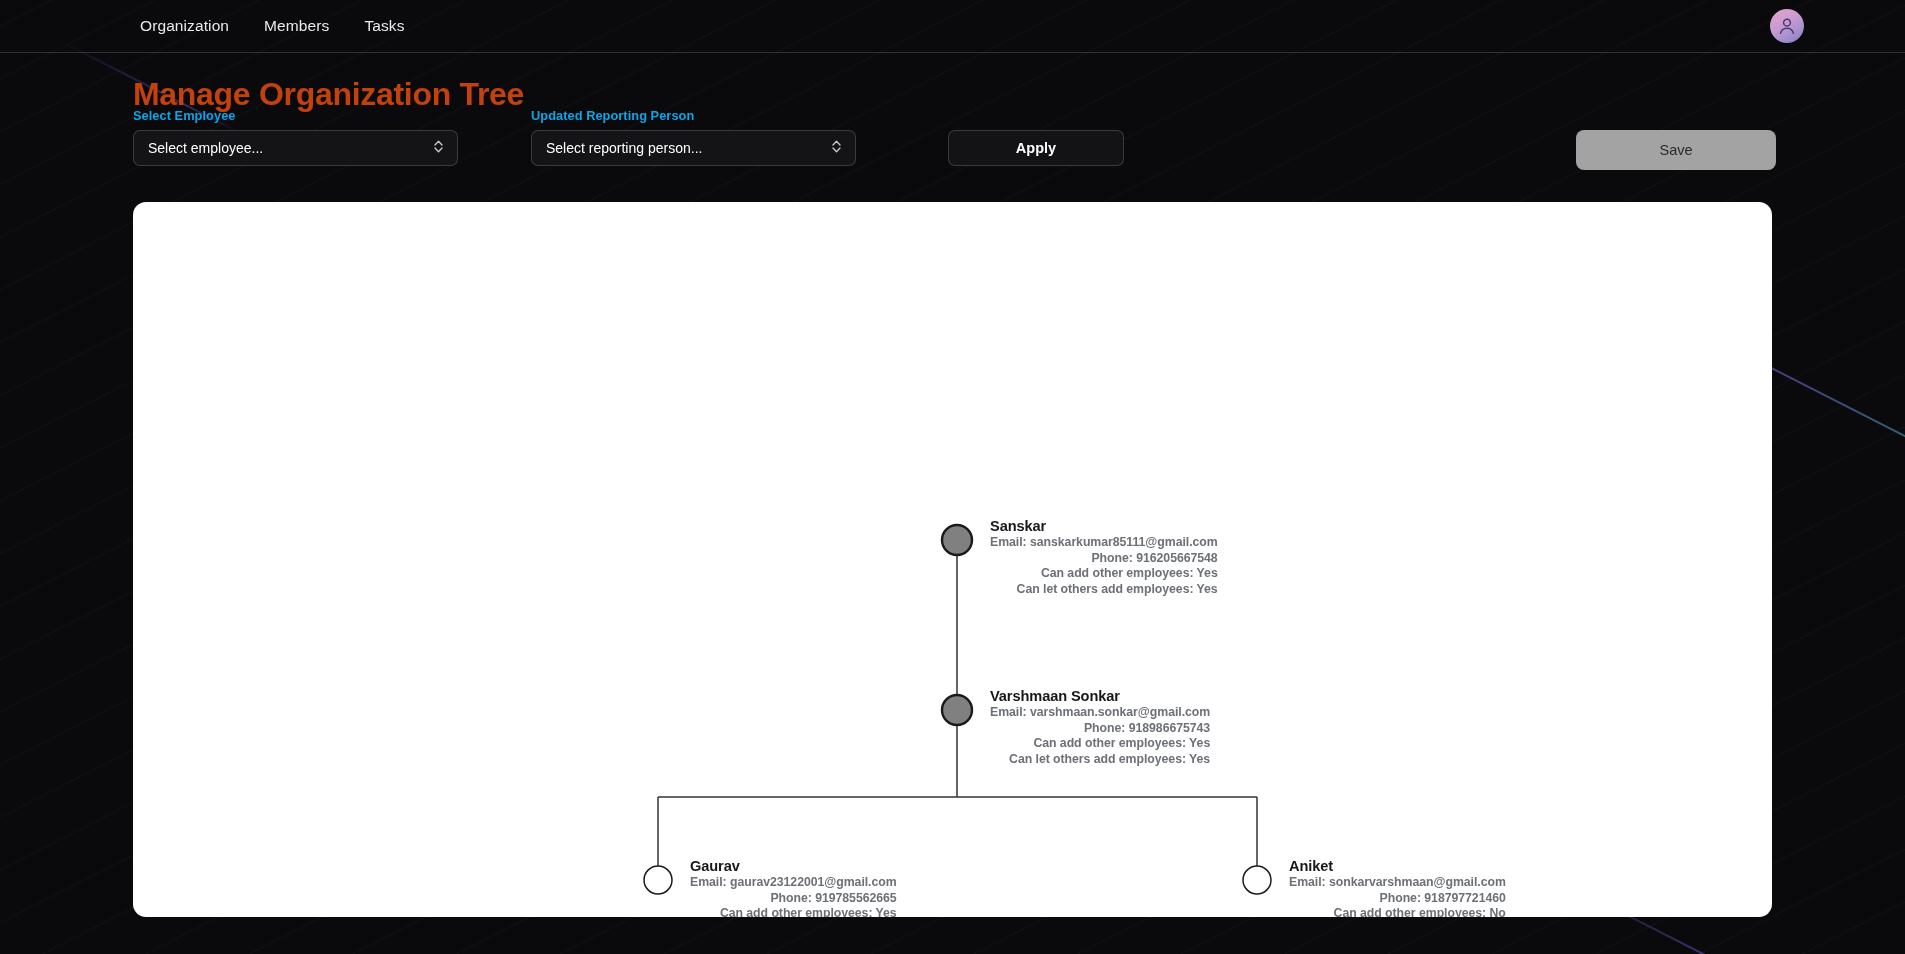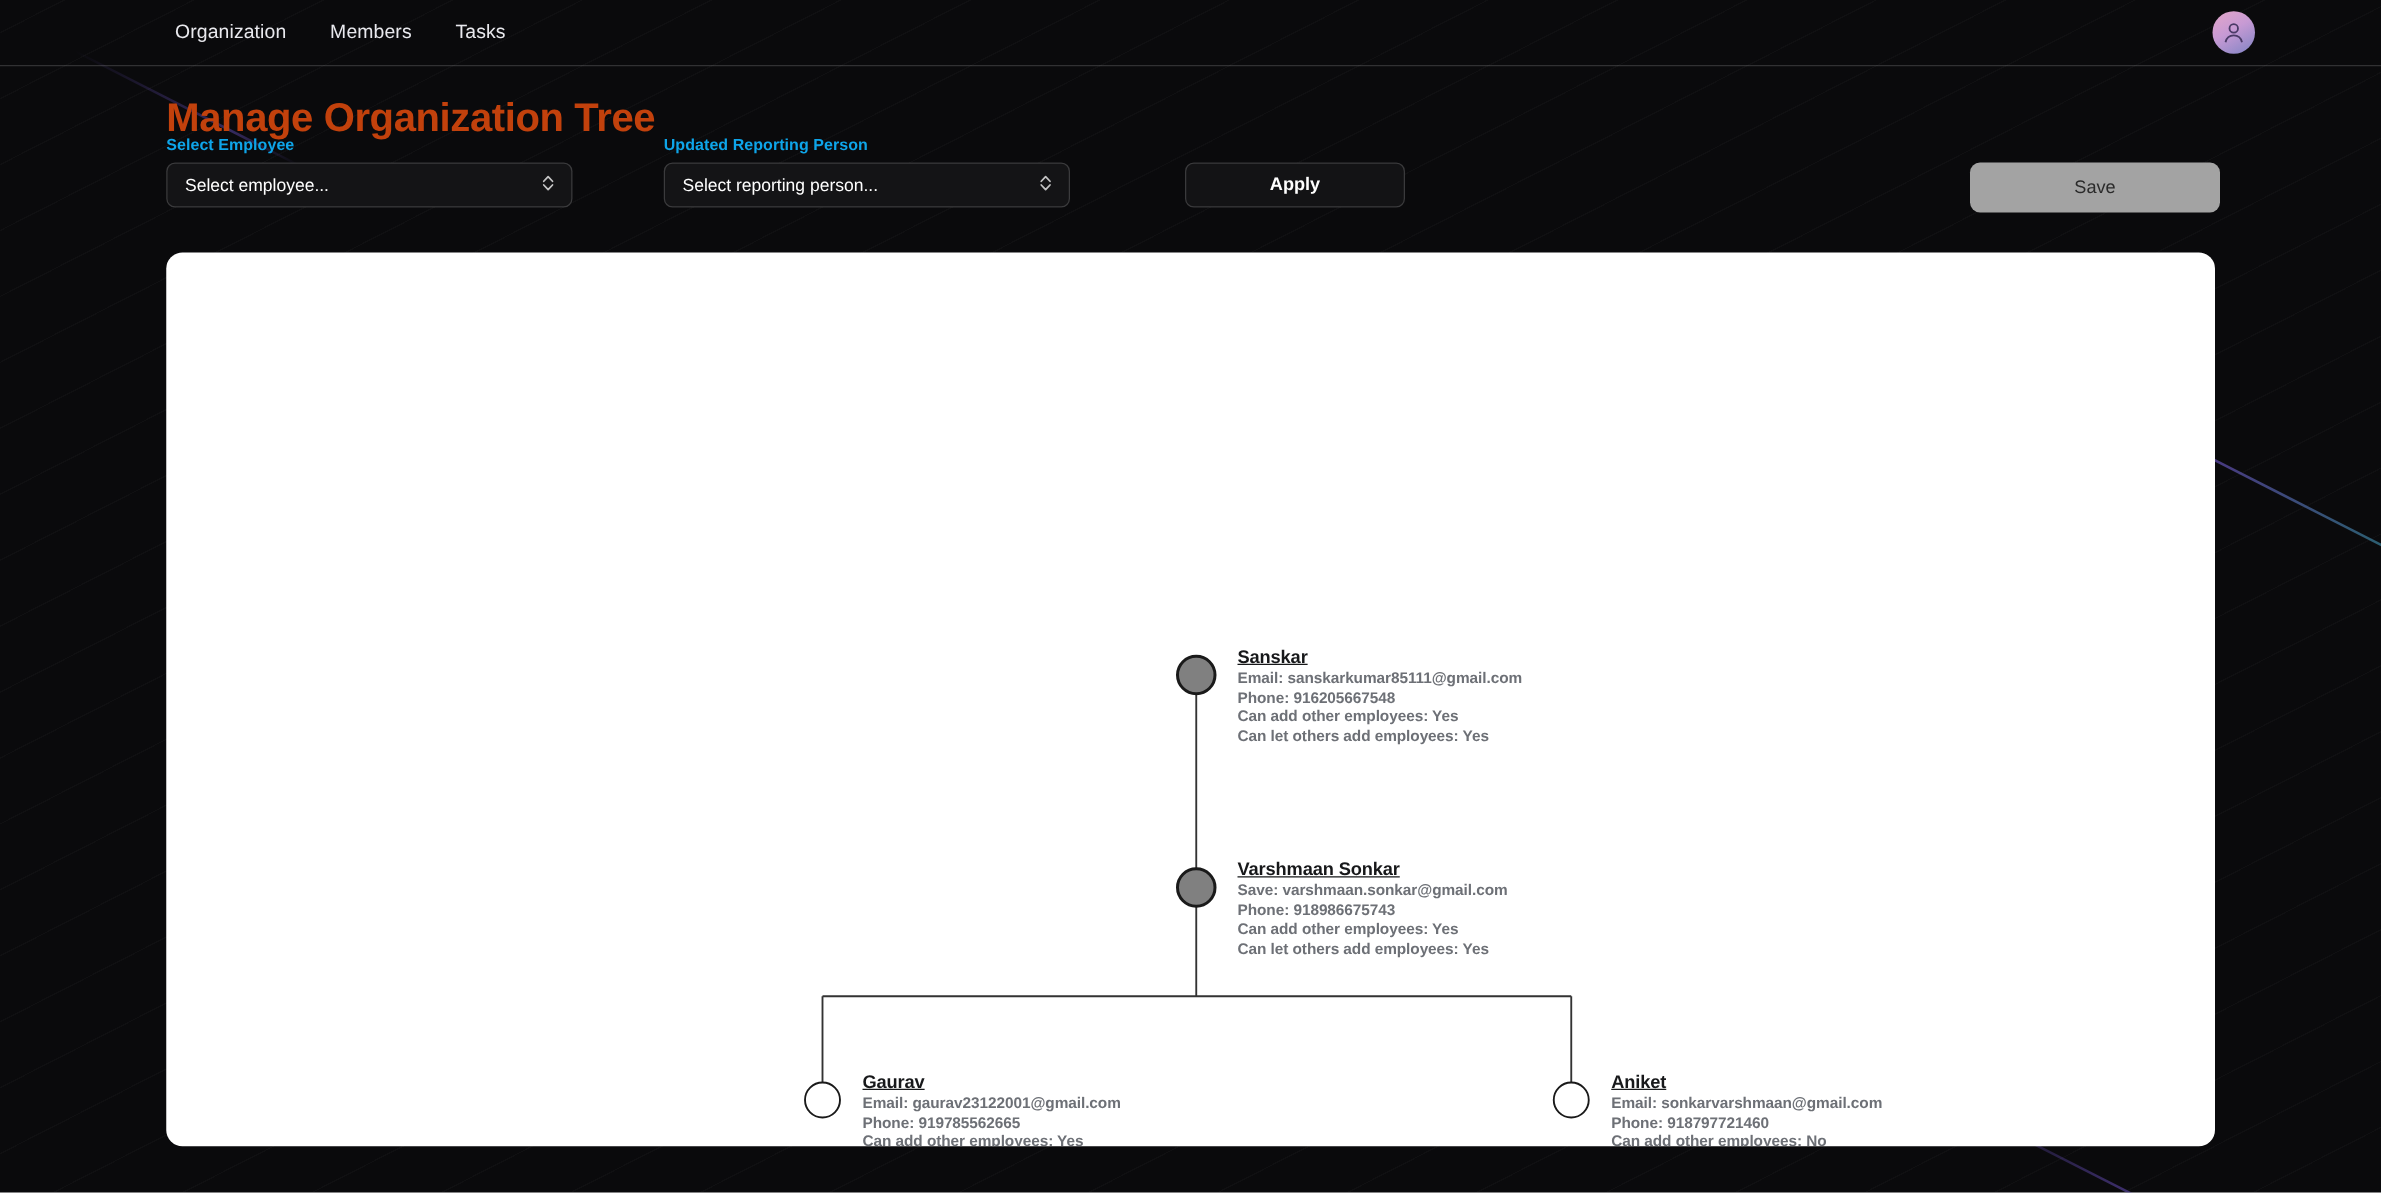--- a/index.html
+++ b/index.html
@@ -124,26 +124,27 @@
     height:715px;
     background:#ffffff;
     border-radius:13px;
     overflow:hidden;
   }
   .tree-svg{ position:absolute; left:0; top:0; }
 
   .node-label{ position:absolute; }
   .node-name{
     color:#17181a; font-size:14.6px; font-weight:bold;
-    letter-spacing:-.1px; margin-bottom:1px;text-decoration:underline;
+    letter-spacing:-.1px; margin-bottom:1px;
   }
   .node-line{
     color:#6d7076; font-size:12.3px; font-weight:bold;
     line-height:15.6px; letter-spacing:-.05px;
     white-space:nowrap;
+    text-align:right;
   }
 </style>
 </head>
 <body>
 
 <div class="bg-pattern"></div>
 <div class="bg-glow-a"></div>
 <div class="bg-glow-b"></div>
 <div class="bg-glow-c"></div>
 
@@ -212,21 +213,21 @@
     <div id="tree-labels">
         <div class="node-label" style="left: 857px; top: 316px;">
           <div class="node-name">Sanskar</div>
           <div class="node-line">Email: sanskarkumar85111@gmail.com</div>
           <div class="node-line">Phone: 916205667548</div>
           <div class="node-line">Can add other employees: Yes</div>
           <div class="node-line">Can let others add employees: Yes</div>
         </div>
         <div class="node-label" style="left: 857px; top: 486px;">
           <div class="node-name">Varshmaan Sonkar</div>
-          <div class="node-line">Save: varshmaan.sonkar@gmail.com</div>
+          <div class="node-line">Email: varshmaan.sonkar@gmail.com</div>
           <div class="node-line">Phone: 918986675743</div>
           <div class="node-line">Can add other employees: Yes</div>
           <div class="node-line">Can let others add employees: Yes</div>
         </div>
         <div class="node-label" style="left: 557px; top: 656px;">
           <div class="node-name">Gaurav</div>
           <div class="node-line">Email: gaurav23122001@gmail.com</div>
           <div class="node-line">Phone: 919785562665</div>
           <div class="node-line">Can add other employees: Yes</div>
         </div>

